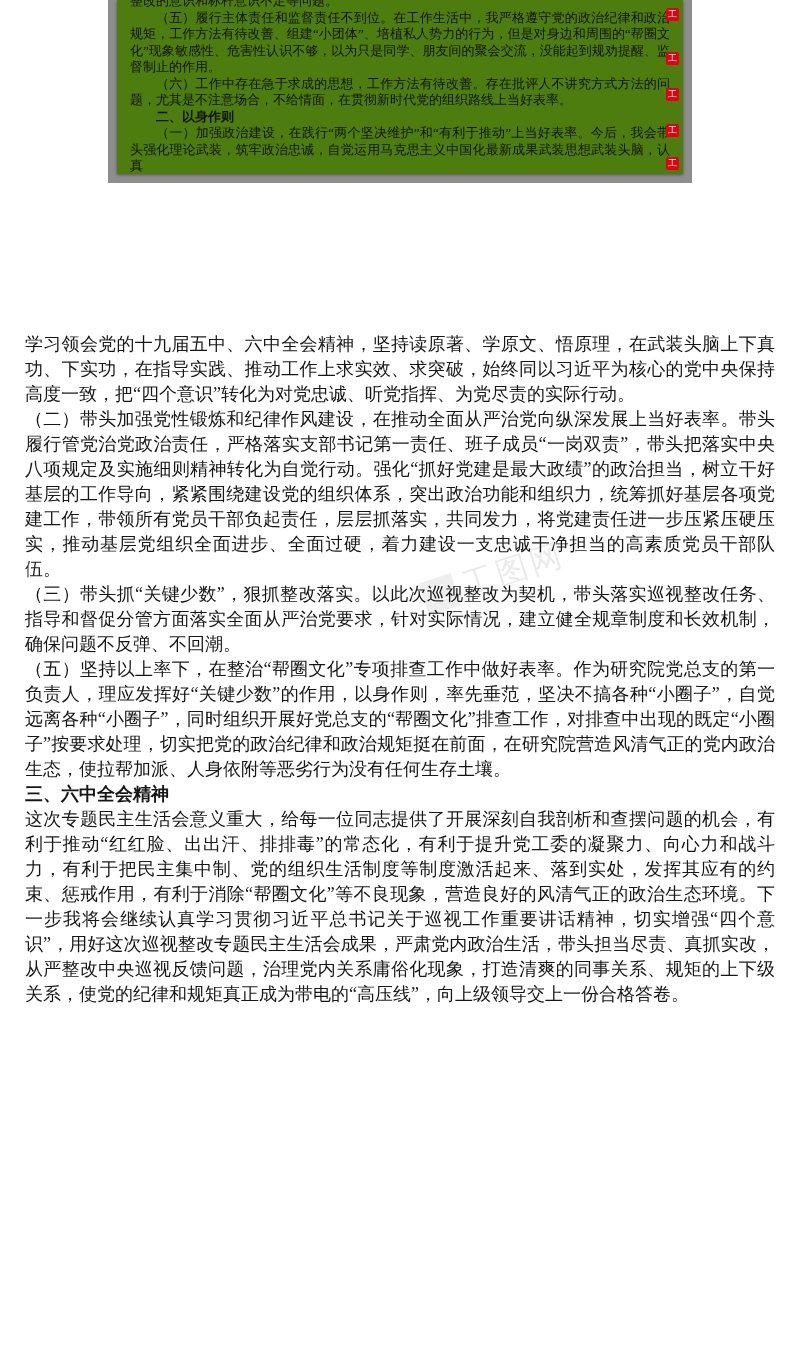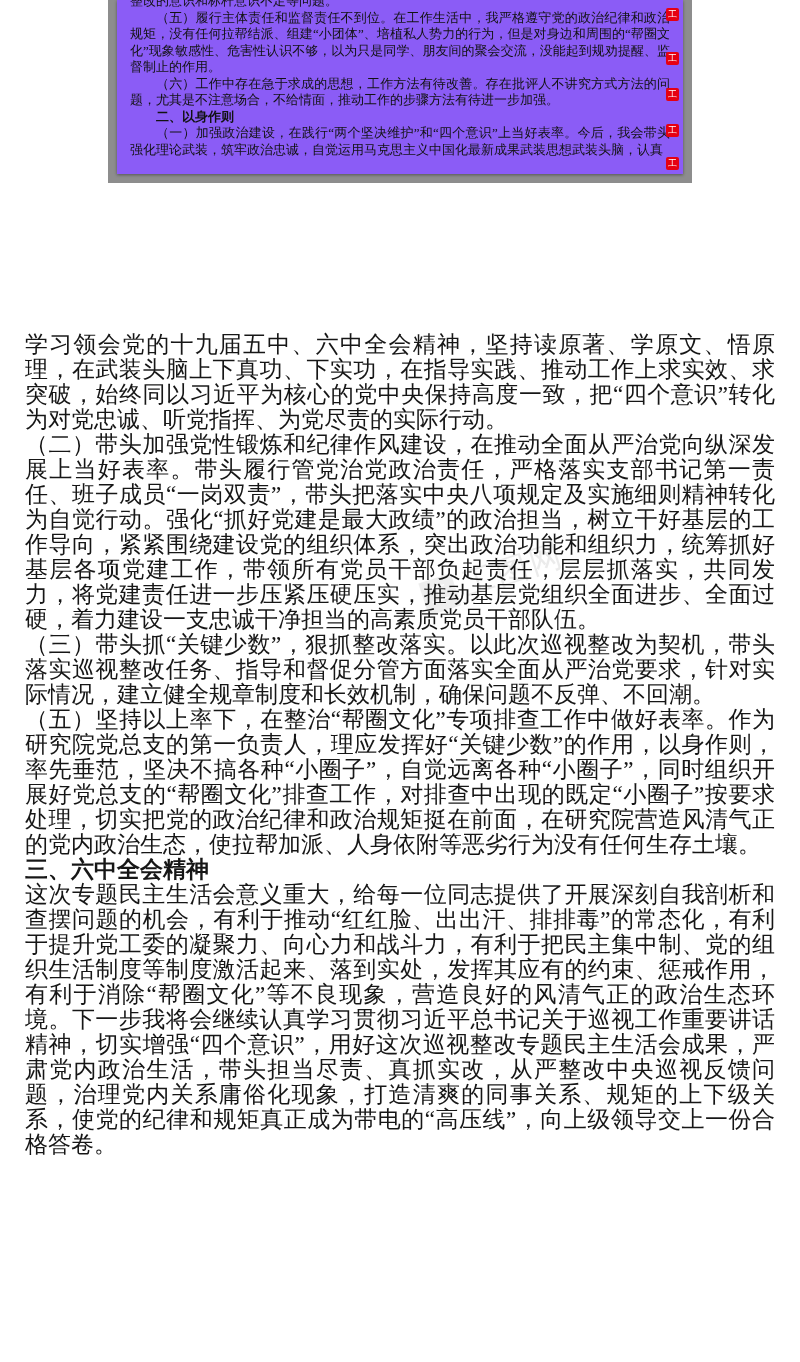--- a/index.html
+++ b/index.html
@@ -6,21 +6,21 @@
   html, body { width:800px; height:1362px; background:#ffffff; }
   body { position:relative; font-family:"Liberation Sans", sans-serif; overflow:hidden; }
 
   
   .thumb-backdrop {
     position:absolute; left:108px; top:0; width:584px; height:183px;
     background:#8d8d8d; padding:0 9px 9px; overflow:hidden;
   }
   .thumb-page {
     position:relative; width:100%; height:100%;
-    background:#8b5cf6; padding:0 13px; overflow:hidden;
+    background:#4d7c0f; padding:0 13px; overflow:hidden;
     box-shadow:0 1px 3px rgba(0,0,0,.4);
   }
   .t-par {
     font-size:13px; line-height:16.5px; color:#121212;
     text-align:justify; font-family:"Liberation Serif", serif;
   }
   .t-par.ind { text-indent:2em; }
   .t-par.first { margin-top:-7px; }
   .t-par.bold { font-weight:bold; }
 
@@ -39,35 +39,35 @@
   }
   .watermark .wm-box {
     width:34px; height:34px; background:#666; color:#fff;
     text-align:center; line-height:34px; font-size:19px;
   }
   .watermark .wm-text { font-size:32px; letter-spacing:3px; font-family:"Liberation Serif", serif; }
 
   
   .main-text { position:absolute; left:25px; top:332px; width:750px; }
   .main-text p {
-    font-size:23px; line-height:25px; color:#161616;
+    font-size:18px; line-height:25px; color:#161616;
     text-align:justify; font-family:"Liberation Serif", serif;
   }
   .main-text p.heading { font-weight:bold; }
 </style>
 </head>
 <body>
 
 <div class="thumb-backdrop">
   <div class="thumb-page">
     <div class="t-par first">整改的意识和标杆意识不足等问题。</div>
-    <div class="t-par ind">（五）履行主体责任和监督责任不到位。在工作生活中，我严格遵守党的政治纪律和政治规矩，没有任何拉帮结派、组建“小团体”、培植私人势力的行为，但是对身边和周围的“帮圈文化”现象敏感性、危害性认识不够，以为只是同学、朋友间的聚会交流，没能起到规劝提醒、监督制止的作用。</div>
-    <div class="t-par ind">（六）工作中存在急于求成的思想，工作方法有待改善。存在批评人不讲究方式方法的问题，尤其是不注意场合，不给情面，推动工作的步骤方法有待进一步加强。</div>
+    <div class="t-par ind">（五）履行主体责任和监督责任不到位。在工作生活中，我严格遵守党的政治纪律和政治规矩，工作方法有待改善、组建“小团体”、培植私人势力的行为，但是对身边和周围的“帮圈文化”现象敏感性、危害性认识不够，以为只是同学、朋友间的聚会交流，没能起到规劝提醒、监督制止的作用。</div>
+    <div class="t-par ind">（六）工作中存在急于求成的思想，工作方法有待改善。存在批评人不讲究方式方法的问题，尤其是不注意场合，不给情面，在贯彻新时代党的组织路线上当好表率。</div>
     <div class="t-par ind bold">二、以身作则</div>
-    <div class="t-par ind">（一）加强政治建设，在践行“两个坚决维护”和“四个意识”上当好表率。今后，我会带头强化理论武装，筑牢政治忠诚，自觉运用马克思主义中国化最新成果武装思想武装头脑，认真</div>
+    <div class="t-par ind">（一）加强政治建设，在践行“两个坚决维护”和“有利于推动”上当好表率。今后，我会带头强化理论武装，筑牢政治忠诚，自觉运用马克思主义中国化最新成果武装思想武装头脑，认真</div>
 
     <span class="red-marker m0">工</span>
     <span class="red-marker m1">工</span>
     <span class="red-marker m2">工</span>
     <span class="red-marker m3">工</span>
     <span class="red-marker m4">工</span>
   </div>
 </div>
 
 <div class="watermark">

